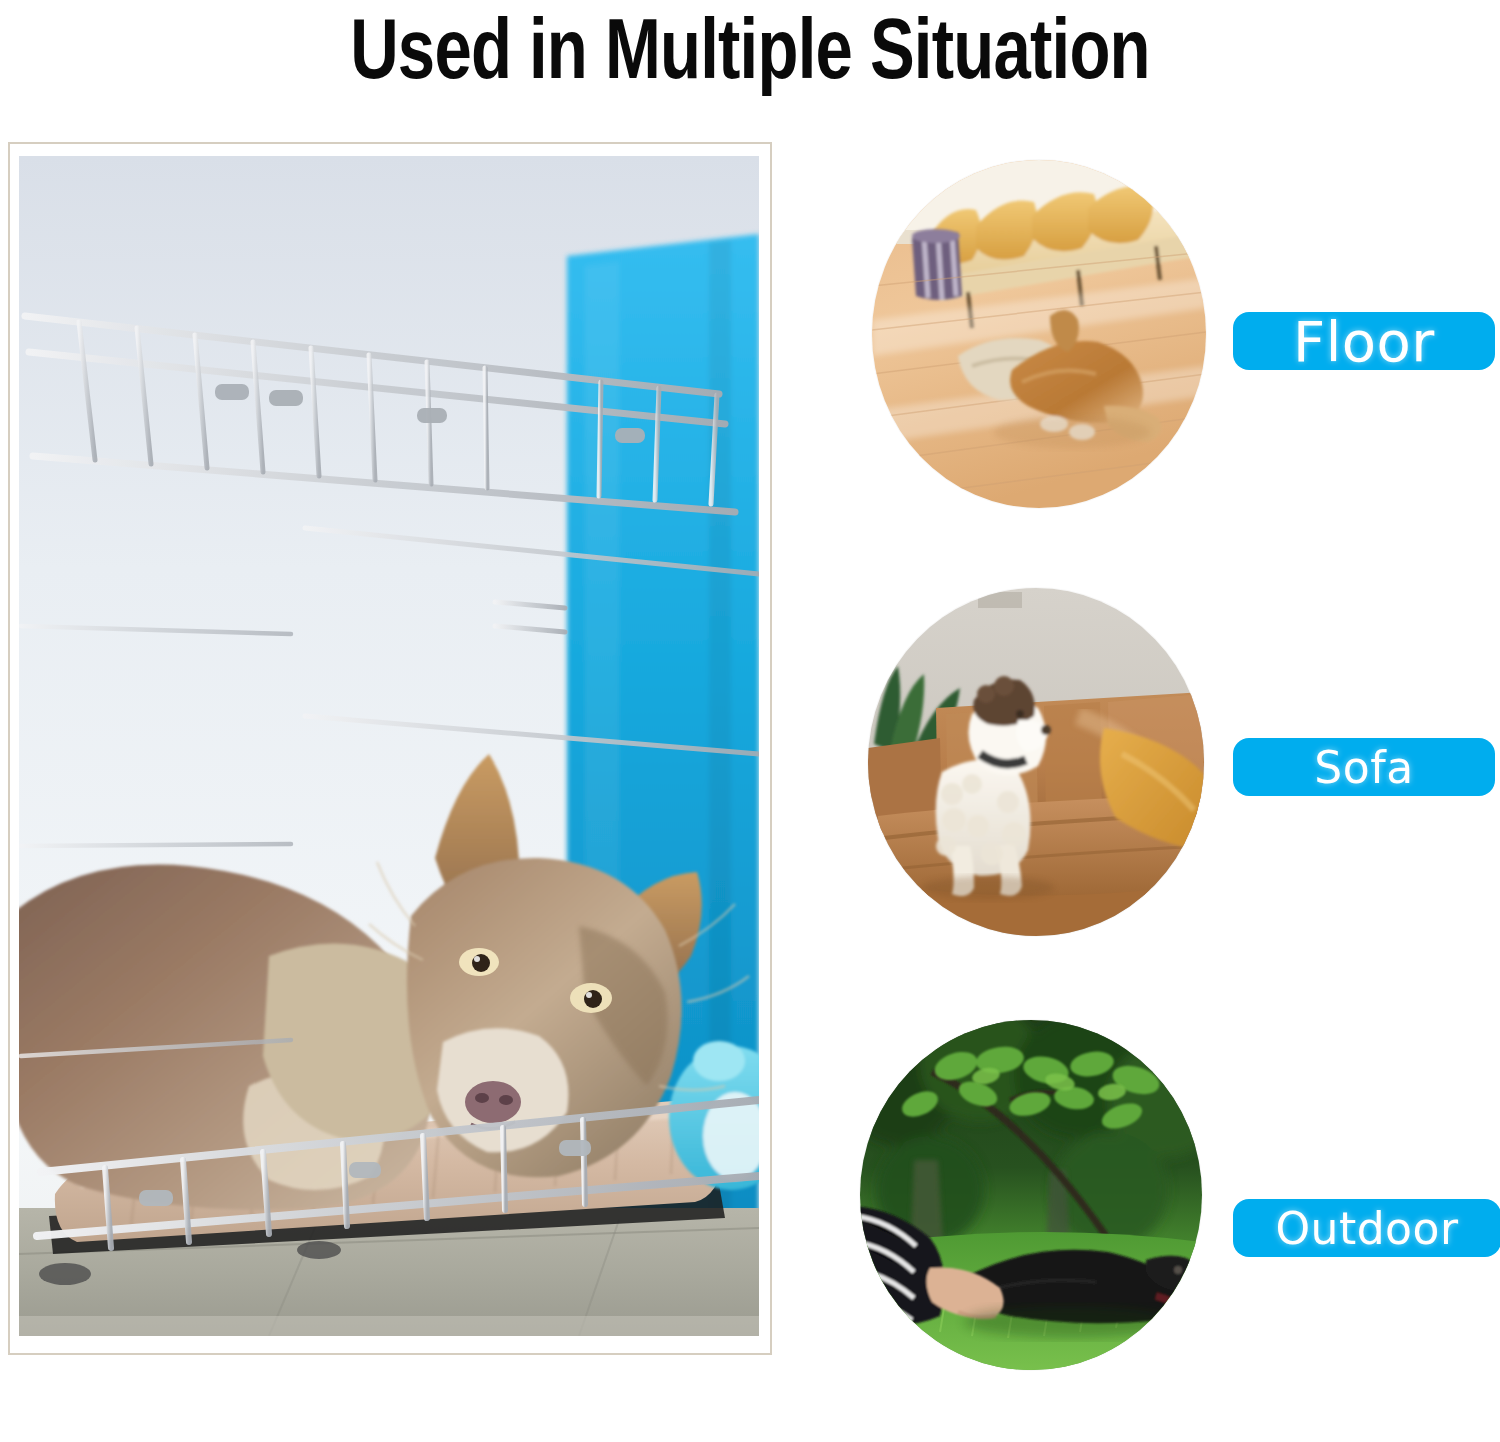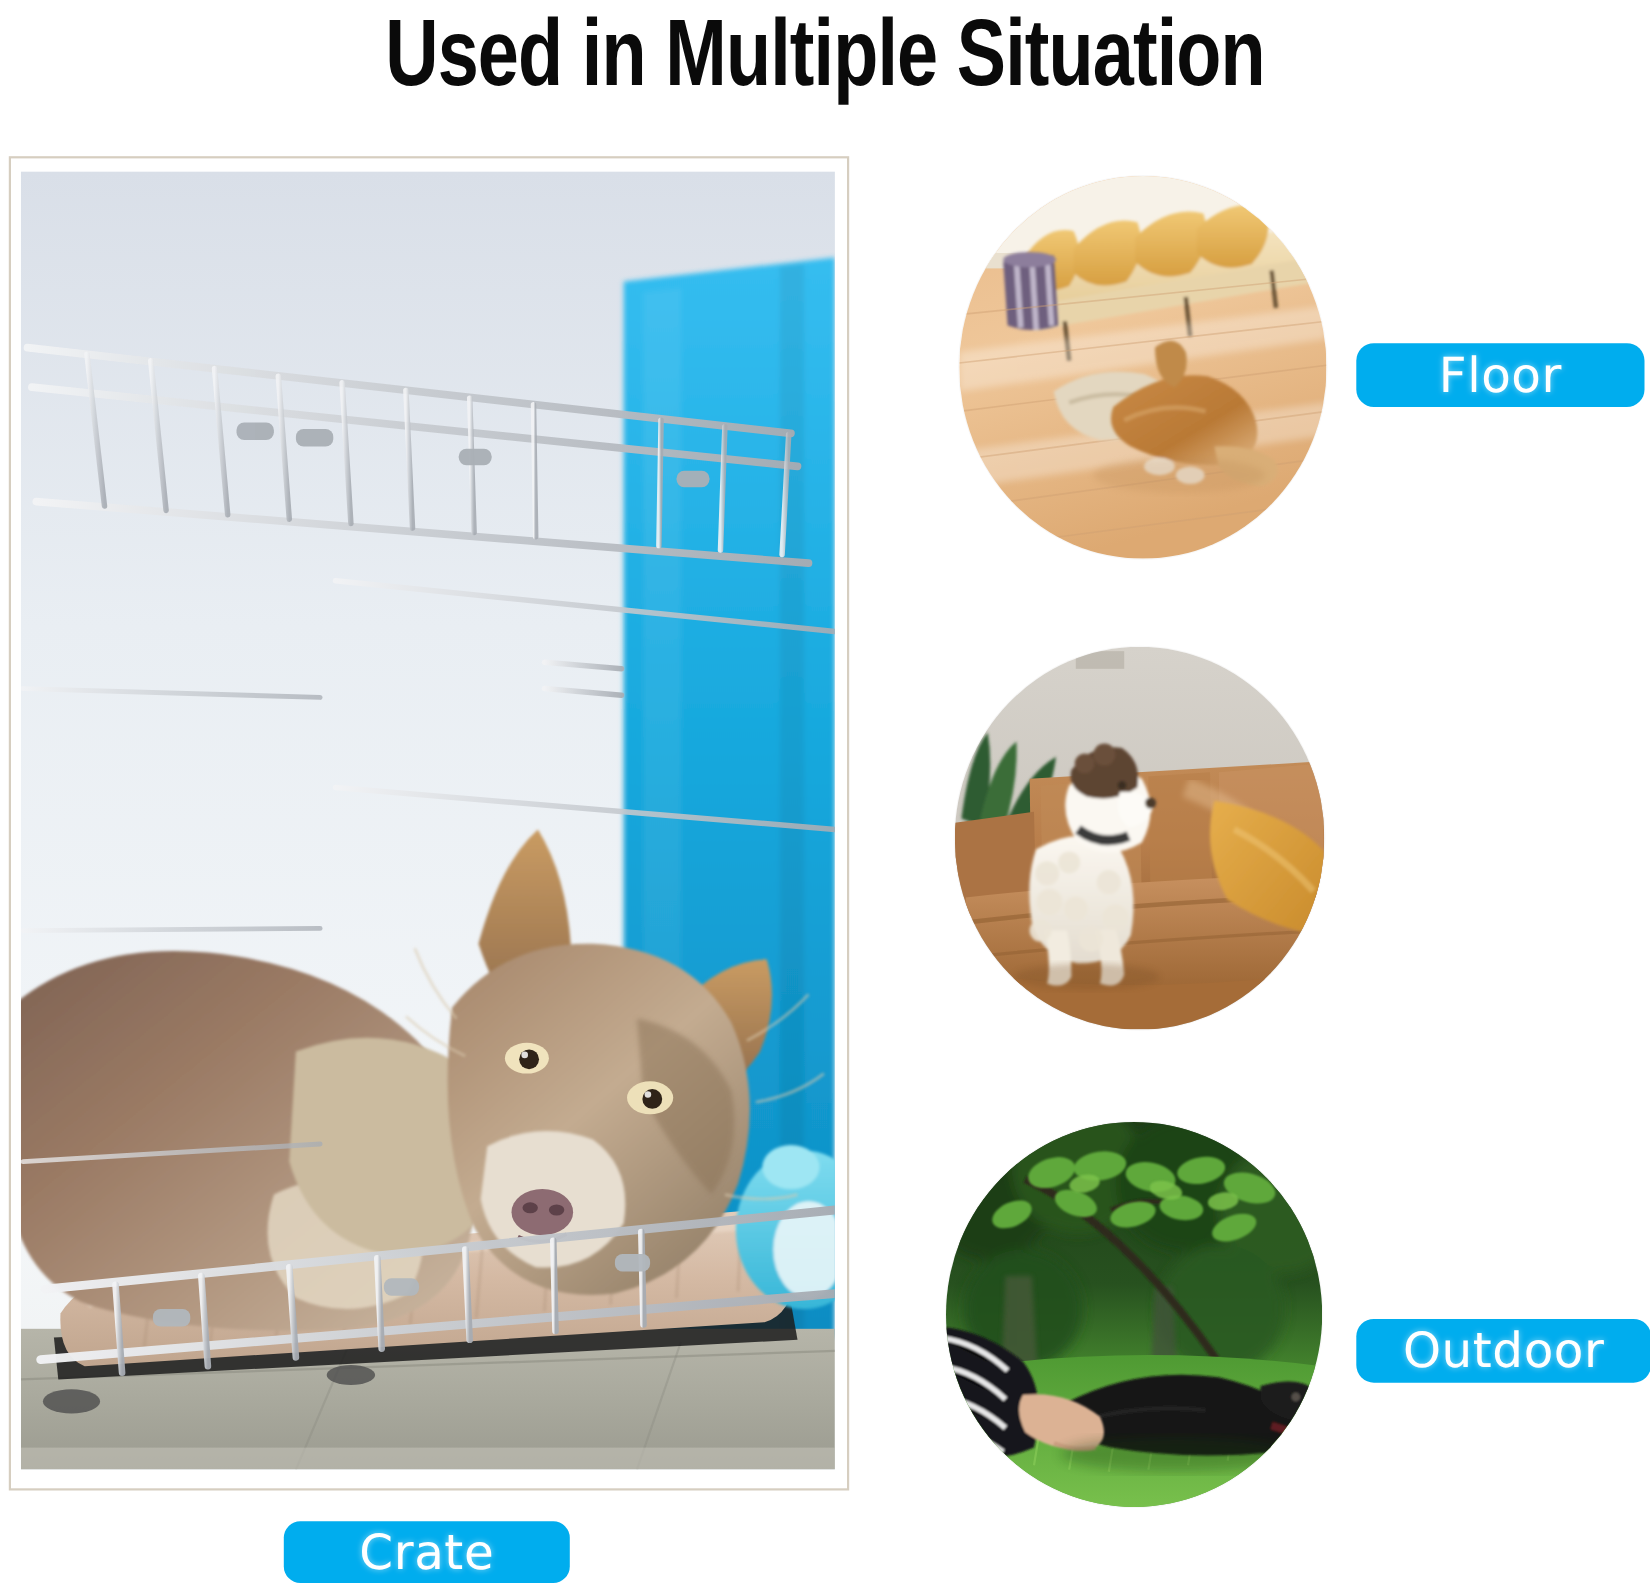--- a/index.html
+++ b/index.html
@@ -59,21 +59,21 @@
     background:#00ADEE;
     border-radius:16px;
     color:#ffffff;
     display:flex;align-items:center;justify-content:center;
     font-weight:400;
     text-shadow:0 0 6px rgba(255,255,255,.55);
     box-sizing:border-box;
     font-family:"DejaVu Sans","Liberation Sans",sans-serif;
     letter-spacing:.5px;
   }
-  #badge-floor  {left:1233px;top:312px; width:262px;height:58px;font-size:44px;}
+  #badge-floor  {left:1233px;top:312px; width:262px;height:58px;font-size:56px;}
   #badge-sofa   {left:1233px;top:738px; width:262px;height:58px;font-size:44px;}
   #badge-outdoor{left:1233px;top:1162px;width:268px;height:58px;font-size:44px;margin-top:37px;}
   #badge-crate  {left:258px; top:1383px;width:260px;height:56px;font-size:44px;border-radius:15px;}
 </style>
 </head>
 <body>
 
 <div id="page">
 
   <div class="title">Used in Multiple Situation</div>
@@ -336,21 +336,20 @@
           <g stroke="none" fill="#4e4e4e" opacity=".8">
             <ellipse cx="46" cy="1118" rx="26" ry="11"></ellipse>
             <ellipse cx="300" cy="1094" rx="22" ry="9"></ellipse>
           </g>
         </g>
       </svg>
 
     </div>
   </div>
 
-  <div class="badge" id="badge-crate">Crate</div>
 
   <div class="circle" id="circle-floor">
     <svg viewBox="0 0 334 348" preserveAspectRatio="xMidYMid slice">
       <defs>
         <linearGradient id="woodG" x1="0" y1="0" x2=".3" y2="1">
           <stop offset="0" stop-color="#e8b988"></stop>
           <stop offset=".45" stop-color="#efc79a"></stop>
           <stop offset="1" stop-color="#dda972"></stop>
         </linearGradient>
         <linearGradient id="sofaG" x1="0" y1="0" x2="0" y2="1">
@@ -530,20 +529,21 @@
             <circle cx="110" cy="238" r="11"></circle>
           <circle cx="140" cy="214" r="11"></circle>
             <circle cx="146" cy="246" r="12"></circle>
           <circle cx="78" cy="258" r="10"></circle>
             <circle cx="124" cy="266" r="11"></circle>
         </g>
       </g>
       <ellipse cx="120" cy="300" rx="66" ry="12" fill="#7a4f27" opacity=".28" filter="url(#s2)"></ellipse>
     </svg>
   </div>
+  <div class="badge" id="badge-sofa">Sofa</div>
 
   <div class="circle" id="circle-outdoor">
     <svg viewBox="0 0 342 350" preserveAspectRatio="xMidYMid slice">
       <defs>
         <linearGradient id="parkG" x1="0" y1="0" x2="0" y2="1">
           <stop offset="0" stop-color="#1e3d18"></stop>
           <stop offset=".42" stop-color="#27511f"></stop>
           <stop offset=".62" stop-color="#417f2c"></stop>
           <stop offset="1" stop-color="#5ba63a"></stop>
         </linearGradient>

